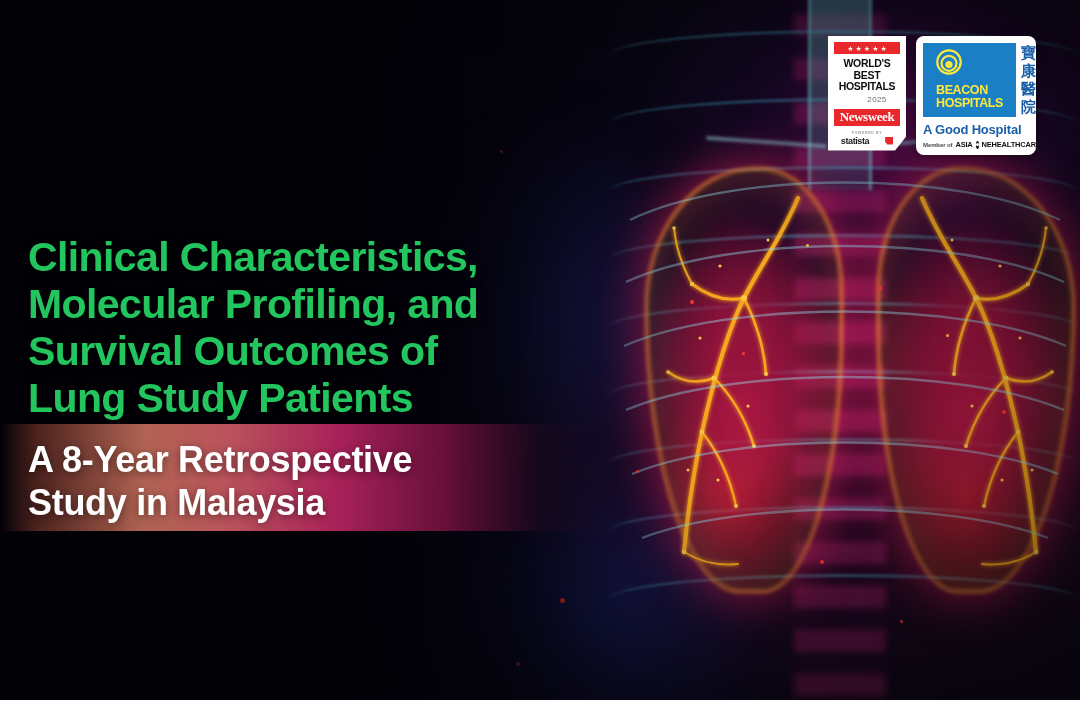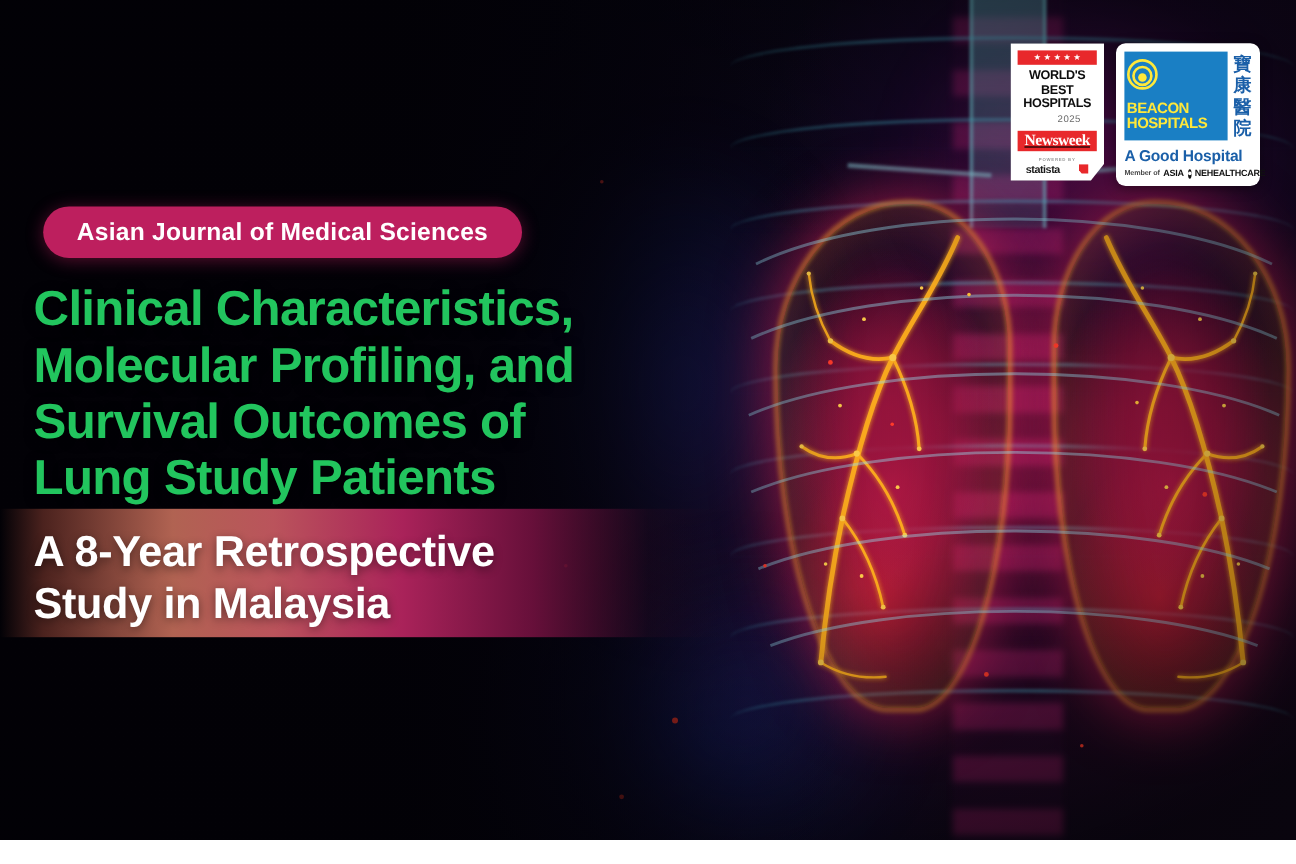--- a/index.html
+++ b/index.html
@@ -190,21 +190,21 @@
     color: #ffffff;
     font-size: 36px;
     line-height: 43px;
     font-weight: 700;
     letter-spacing: -.3px;
     text-shadow: 0 2px 8px rgba(0,0,0,.45);
     white-space: nowrap;
   }
 
   
-  .badges { position: absolute; right: 30px; top: 36px; display: flex; align-items: flex-start; gap: 10px; }
+  .badges { position: absolute; right: 44px; top: 36px; display: flex; align-items: flex-start; gap: 10px; }
 
   
   .nw-badge {
     width: 78px;
     background: #ffffff;
     padding: 6px 6px 5px;
     display: flex; flex-direction: column; align-items: center;
     clip-path: polygon(0 0, 100% 0, 100% 88%, 86% 100%, 0 100%);
     box-shadow: 0 2px 10px rgba(0,0,0,.4);
   }
@@ -229,21 +229,21 @@
     margin-top: 2px;
     color: #6b6b6b;
     font-size: 8px;
     letter-spacing: .4px;
     margin-left: 20px;
   }
   .nw-bar {
     margin-top: 5px;
     width: 100%; height: 17px;
     background: #e8282b;
-    display: flex; align-items: center; justify-content: center; text-decoration: underline;
+    display: flex; align-items: center; justify-content: center;
   }
   .nw-bar span {
     color: #ffffff;
     font-family: "Liberation Serif", serif;
     font-weight: 700;
     font-size: 13px;
     letter-spacing: -.4px;
   }
   .nw-powered {
     margin-top: 5px;
@@ -269,21 +269,21 @@
     width: 120px;
     background: #ffffff;
     border-radius: 8px;
     padding: 7px 7px 6px;
     box-shadow: 0 2px 10px rgba(0,0,0,.4);
   }
   .bh-top { display: flex; align-items: stretch; gap: 5px; }
   .bh-blue {
     flex: 1;
     background: #1a7fc4;
-    padding: 6px 2px 7px;
+    padding: 6px 13px 7px;
     display: flex; flex-direction: column; justify-content: space-between;
     min-height: 74px;
   }
   .bh-mark { width: 26px; height: 26px; margin-bottom: 4px; }
   .bh-name {
     color: #ffe83a;
     font-size: 12.5px;
     font-weight: 700;
     line-height: 13px;
     letter-spacing: -.4px;
@@ -457,23 +457,20 @@
     <div class="spark" style="left:398px;top:252px;width:3px;height:3px"></div>
     <div class="spark" style="left:500px;top:150px;width:3px;height:3px"></div>
     <div class="spark" style="left:820px;top:560px;width:4px;height:4px"></div>
     <div class="spark" style="left:900px;top:620px;width:3px;height:3px"></div>
 
     <div class="vignette"></div>
   </div>
 
   <div class="content">
 
-    <div class="journal-pill">
-      <span>Asian Journal of Medical Sciences</span>
-    </div>
 
     <div class="headline">
       <span class="ln">Clinical Characteristics,</span>
       <span class="ln">Molecular Profiling, and</span>
       <span class="ln">Survival Outcomes of</span>
       <span class="ln">Lung Study Patients</span>
     </div>
 
     <div class="subtitle-band"></div>
     <div class="subtitle">

